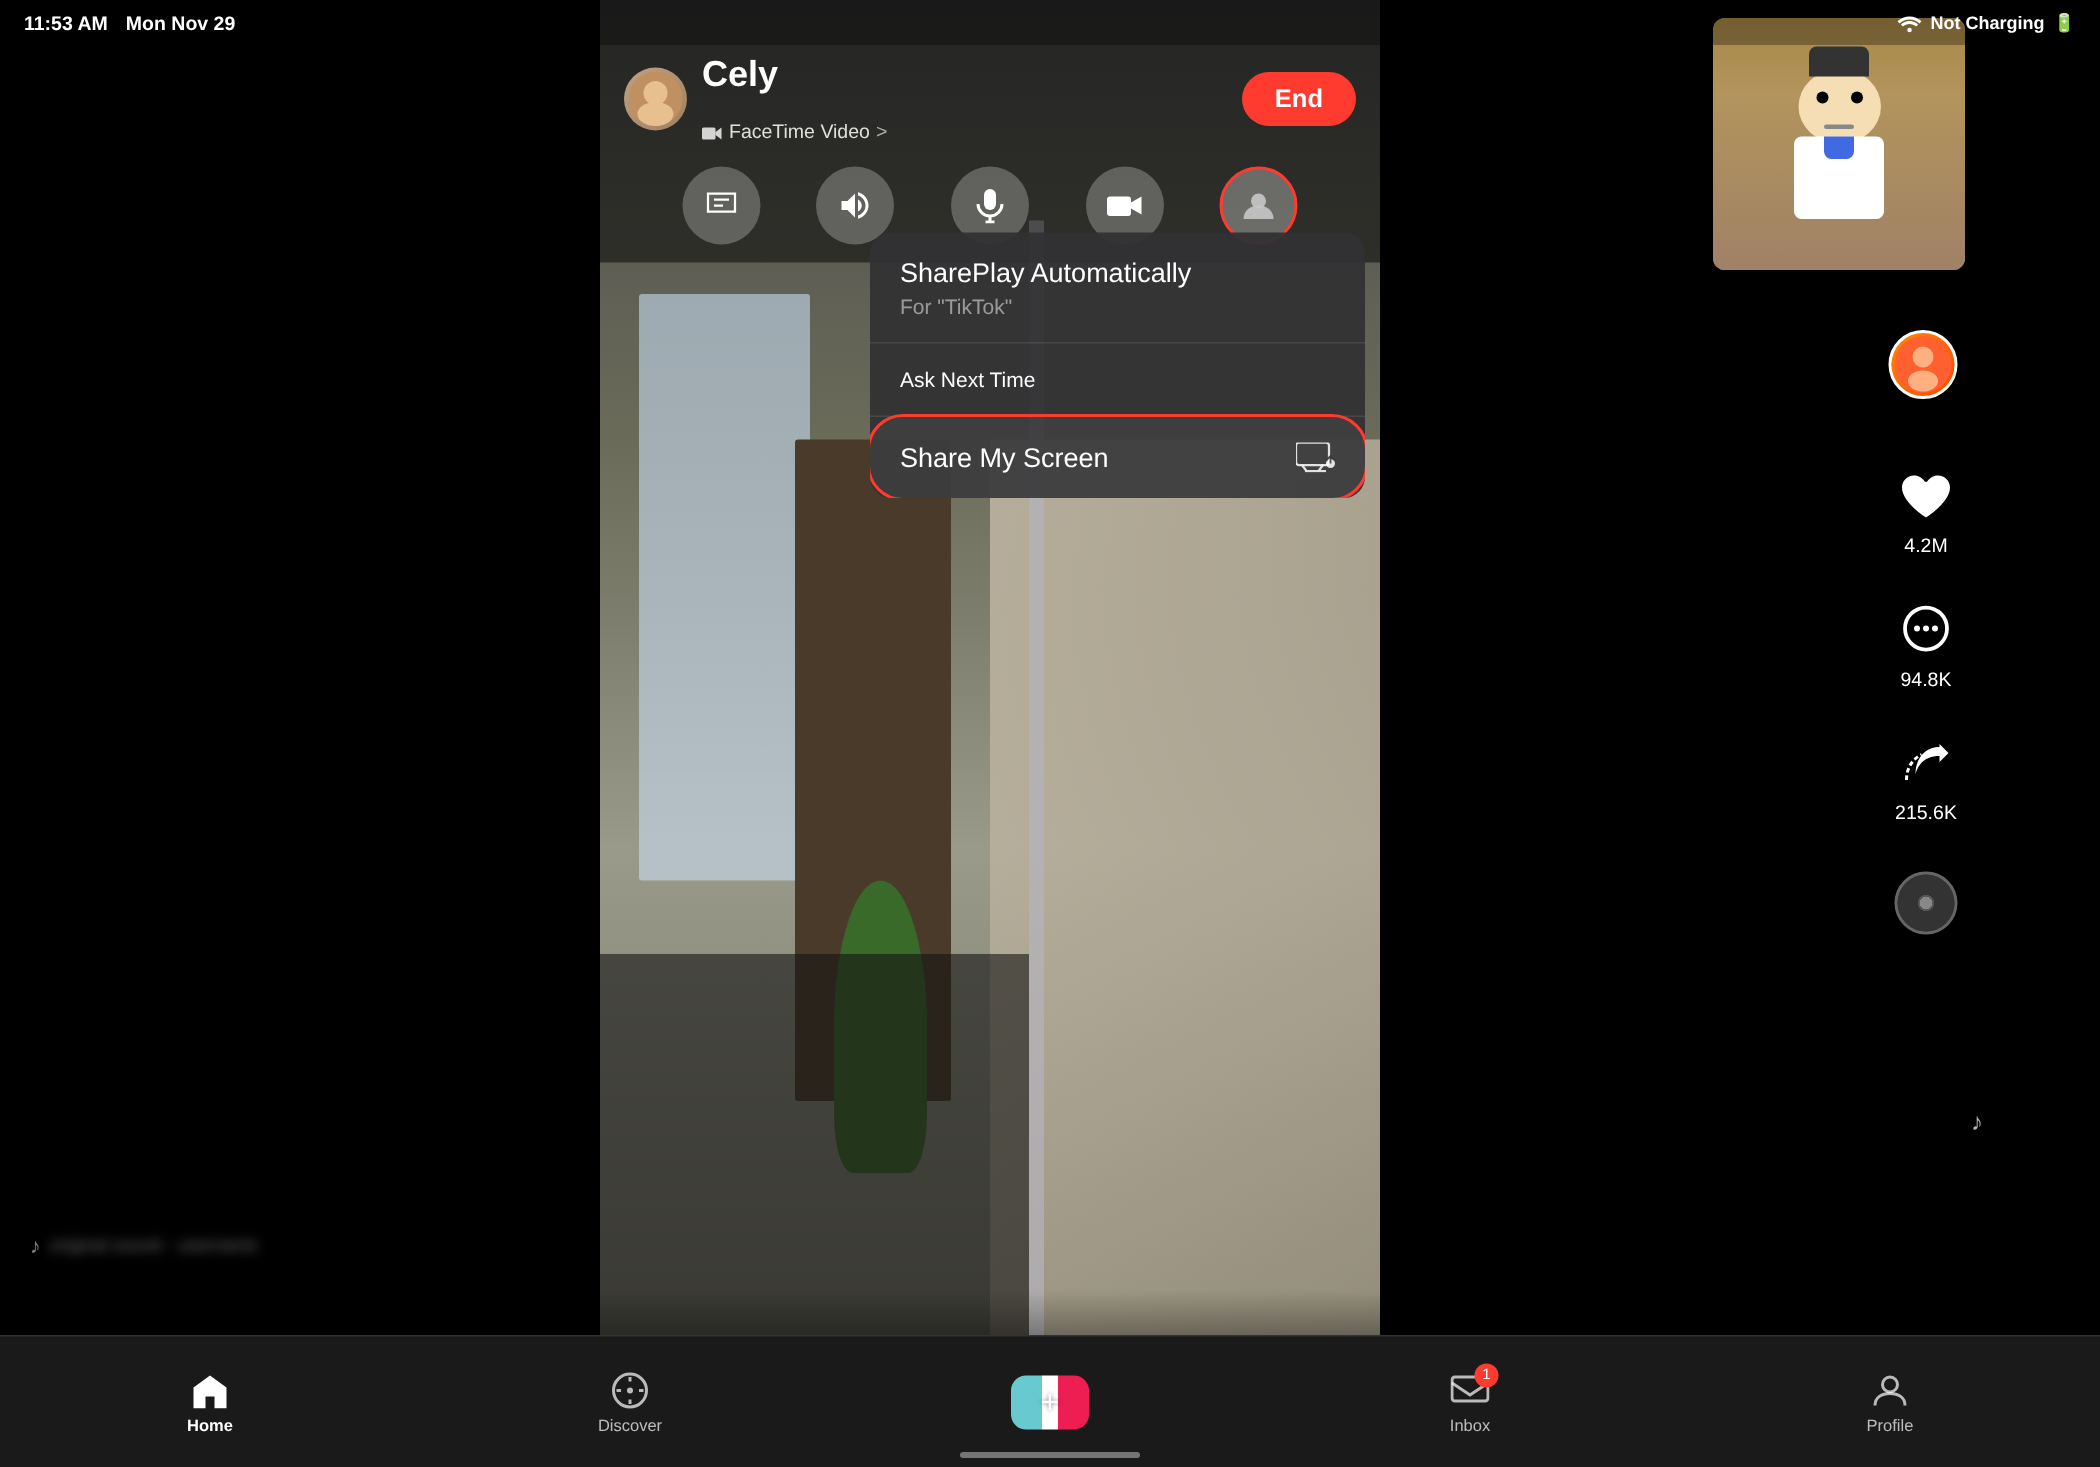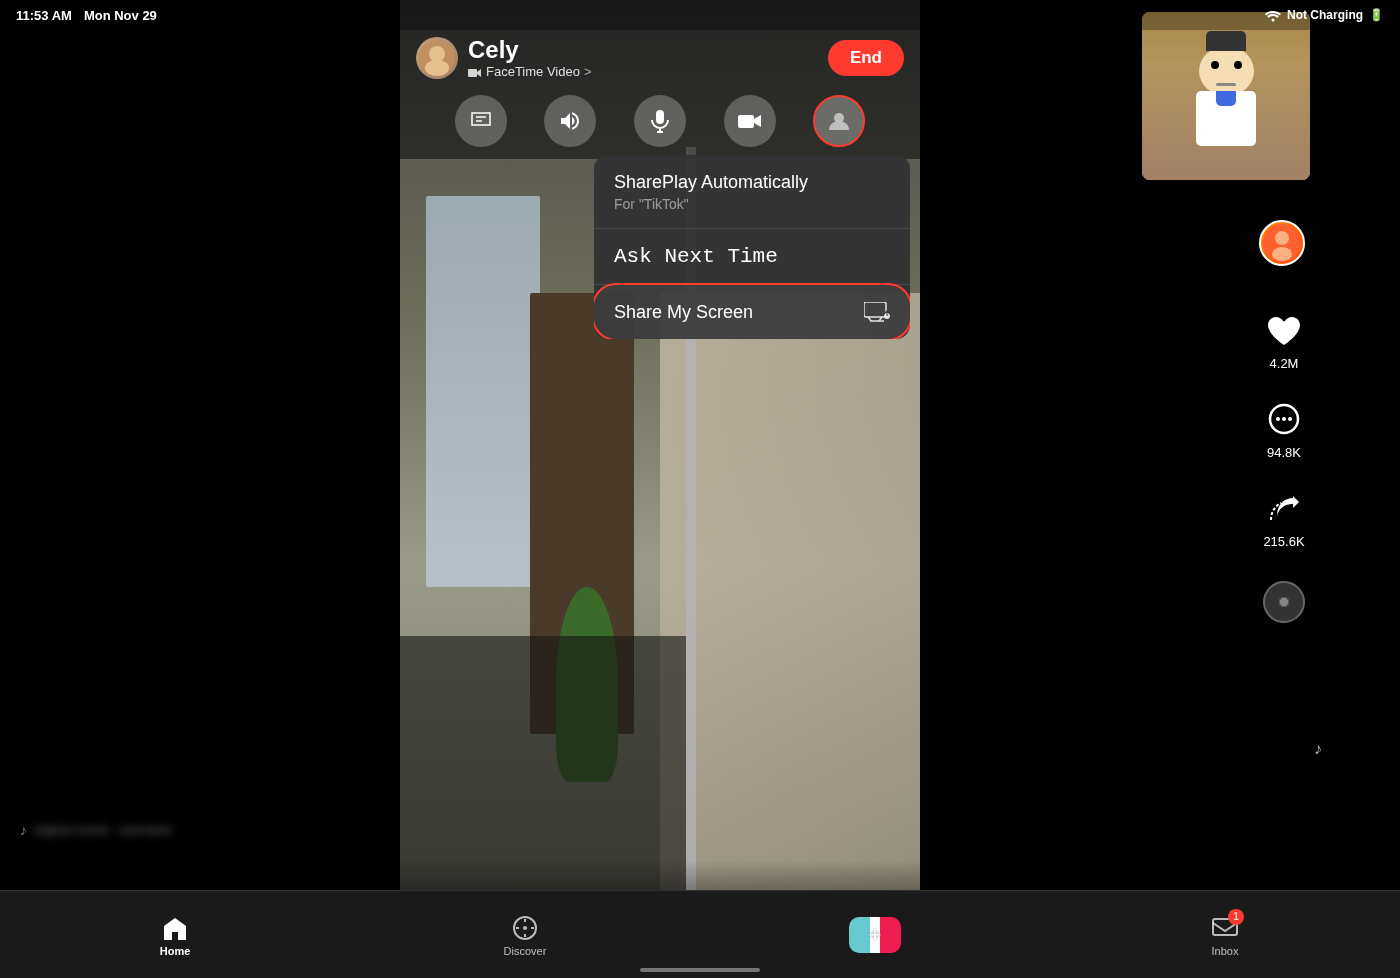--- a/index.html
+++ b/index.html
@@ -91,20 +91,21 @@
       font-size: 24px;
       font-weight: 600;
     }
 
     .facetime-label {
       display: flex;
       align-items: flex-end;
       gap: 4px;
       color: rgba(255,255,255,0.85);
       font-size: 13px;
+      margin-top: 16px;
     }
 
     .end-button {
       background: #ff3b30;
       color: #fff;
       border: none;
       border-radius: 20px;
       padding: 8px 22px;
       font-size: 17px;
       font-weight: 600;
@@ -136,21 +137,21 @@
 
     .control-btn.highlighted {
       background: rgba(255,255,255,0.3);
       border: 2.5px solid #ff3b30;
     }
 
     
     .dropdown-menu {
       position: absolute;
       top: 155px;
-      left: 194px;
+      left: 180px;
       right: 10px;
       background: rgba(50, 50, 52, 0.95);
       border-radius: 14px;
       overflow: hidden;
       z-index: 20;
     }
 
     .menu-item {
       padding: 16px 20px;
       color: #fff;
@@ -490,21 +491,21 @@
   <div class="dropdown-menu">
 
     <div class="menu-item">
       <div>
         <div style="font-size:18px;line-height:1.3;">SharePlay Automatically</div>
         <div style="color:rgba(255,255,255,0.5);font-size:14px;margin-top:2px;">For "TikTok"</div>
       </div>
     </div>
 
     <div class="menu-item">
-      <span style="font-size:21px;font-family:Liberation Mono, monospace;">Ask Next Time</span>
+      <span style="font-size:14px;">Ask Next Time</span>
     </div>
 
     <div class="menu-item highlighted-item" style="border-bottom:none;">
       <span style="font-size:18px;">Share My Screen</span>
       <span class="share-icon">
         <svg width="26" height="20" viewBox="0 0 26 20" fill="rgba(255,255,255,0.85)">
           <rect x="0" y="0" width="22" height="15" rx="2" stroke="rgba(255,255,255,0.85)" stroke-width="1.5" fill="none"></rect>
           <path d="M4 15l3 4M18 15l-3 4M6 19h14" stroke="rgba(255,255,255,0.85)" stroke-width="1.5"></path>
           <circle cx="23" cy="14" r="3" fill="rgba(255,255,255,0.85)"></circle>
           <path d="M20 12l3-3 3 3M23 9v5" stroke="rgba(60,60,62,0.9)" stroke-width="1.2" fill="none"></path>
@@ -626,15 +627,24 @@
         <svg width="26" height="24" viewBox="0 0 26 24" fill="rgba(255,255,255,0.7)">
           <rect x="1" y="3" width="24" height="16" rx="2" stroke="rgba(255,255,255,0.7)" stroke-width="2" fill="none"></rect>
           <path d="M1 7l12 8 12-8" stroke="rgba(255,255,255,0.7)" stroke-width="2" fill="none"></path>
         </svg>
       </div>
       <div class="badge-dot">1</div>
     </div>
     <span class="nav-label" style="color:rgba(255,255,255,0.7);">Inbox</span>
   </div>
 
+  <div class="nav-item">
+    <div class="nav-icon">
+      <svg width="26" height="26" viewBox="0 0 26 26" fill="rgba(255,255,255,0.7)">
+        <circle cx="13" cy="9" r="5" stroke="rgba(255,255,255,0.7)" stroke-width="2" fill="none"></circle>
+        <path d="M3 23c0-5.5 4.5-8 10-8s10 2.5 10 8" stroke="rgba(255,255,255,0.7)" stroke-width="2" fill="none"></path>
+      </svg>
+    </div>
+    <span class="nav-label" style="color:rgba(255,255,255,0.7);">Profile</span>
+  </div>
 </div>
 
 <div style="position:absolute;bottom:6px;left:50%;transform:translateX(-50%);width:120px;height:4px;background:rgba(255,255,255,0.4);border-radius:2px;z-index:60;"></div>
 
 </body></html>

